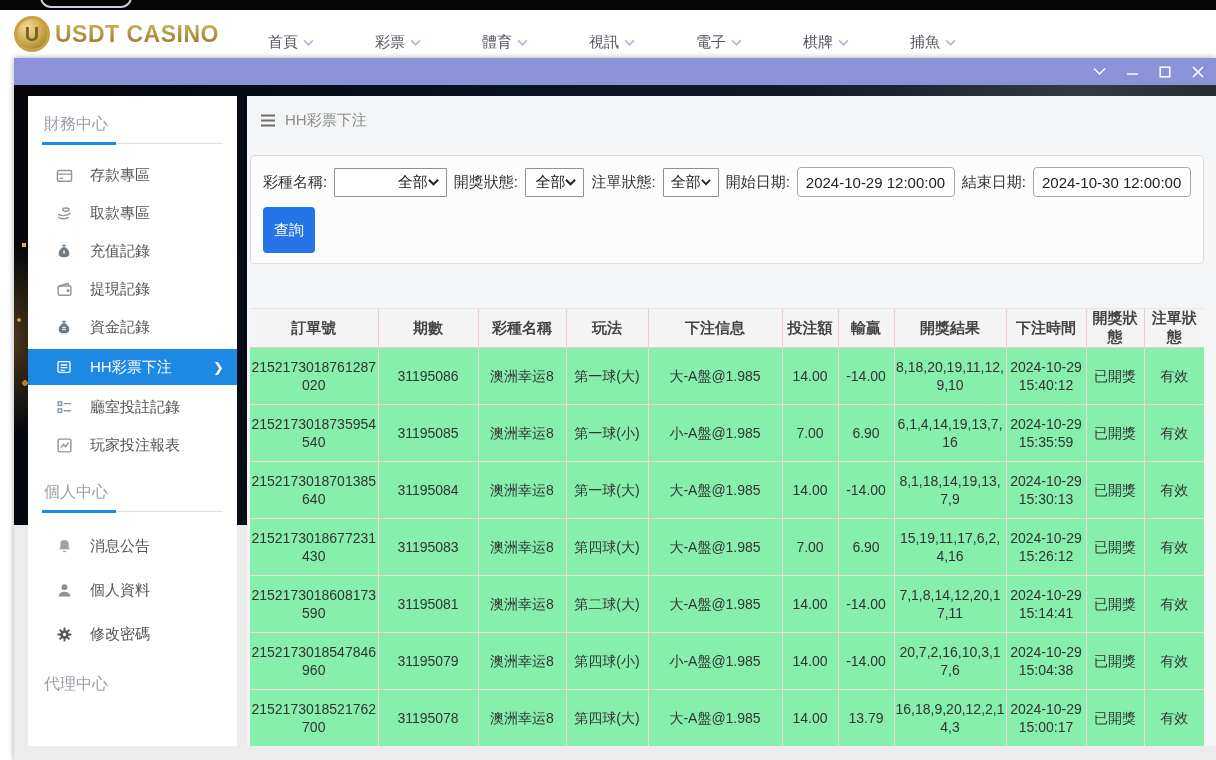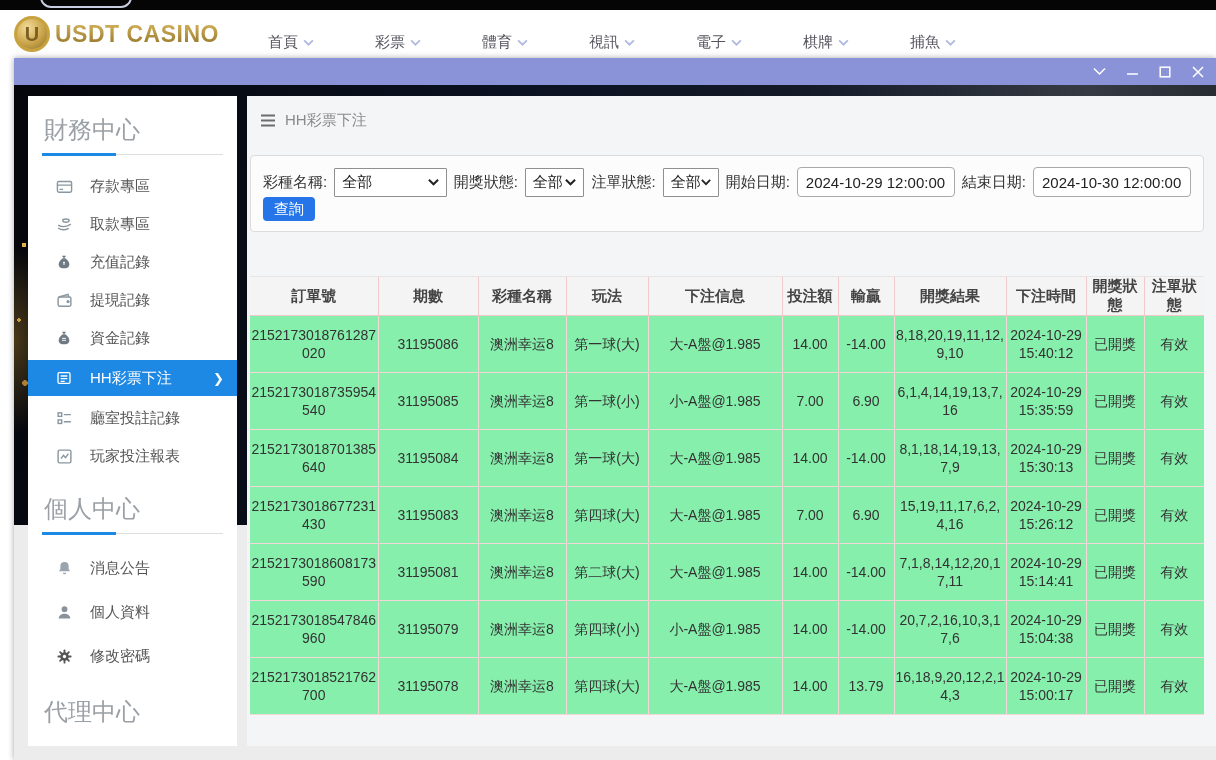--- a/index.html
+++ b/index.html
@@ -39,41 +39,41 @@
       linear-gradient(100deg,#04060b 0%,#0a1120 38%,#141a28 62%,#363b43 84%,#1f2329 100%);
     background-repeat:no-repeat; background-size:100% 440px; }
 
   
   .sidebar { position:absolute; left:14px; top:11px; width:209px; height:650px; background:#fff; overflow:hidden; }
   .side-header { position:relative; height:54px; padding:8px 0 0 14px; color:#fff; overflow:hidden;
     background:linear-gradient(115deg,#45b6f2 0%,#1f8ce4 55%,#0e6fce 100%); }
   .side-title { font-size:19px; letter-spacing:2px; }
   .side-subtitle { font-size:8.5px; letter-spacing:1.6px; opacity:.95; margin-top:2px; }
   .gamepad { position:absolute; right:10px; top:7px; opacity:.75; }
-  .side-section-title { font-size:24px; color:#9aa0a6; margin:18px 0 8px 16px;font-family:Liberation Serif, serif; }
+  .side-section-title { font-size:16px; color:#9aa0a6; margin:18px 0 8px 16px;font-family:Liberation Serif, serif; }
   .side-line { margin:0 14px 12px 14px; height:1px; background:#ddd; position:relative; }
   .side-line::after { content:""; position:absolute; left:0; top:-1px; width:74px; height:3px; background:#1e88e5; }
   .side-item { height:38px; display:flex; align-items:center; padding-left:27px; gap:17px;
     font-size:15px; color:#555; cursor:pointer; position:relative; }
   .side-item .ic { width:18px; display:flex; justify-content:center; }
   .side-item.active { background:#1e88e5; color:#fff; height:36px; margin:3px 0; }
   .side-item.active .chev-r { position:absolute; right:13px; color:#fff; font-size:13px; }
   .pc .side-item { height:44px; }
 
   
   .content { position:absolute; left:233px; top:11px; width:969px; height:650px; background:#f3f5f6; overflow:hidden; }
   .breadcrumb { height:48px; display:flex; align-items:center; gap:9px; padding-left:13px; color:#8a8a8a; font-size:15px; }
   .filter-panel { margin:11px 12px 0 3px; background:#fcfcfc; border:1px solid #dcdcdc; border-radius:4px; padding:11px 12px 10px; }
   .filter-row { display:flex; align-items:center; gap:7px; font-size:15px; color:#333; white-space:nowrap; }
   .sel { height:29px; background:#fff; border:1px solid #8f8f8f; border-radius:1px; display:flex;
-    align-items:center; justify-content:space-between; padding:8px 7px; font-size:15px; color:#222; cursor:pointer; }
+    align-items:center; justify-content:flex-end; padding:8px 7px; font-size:15px; color:#222; cursor:pointer; }
   .sel-lottery { width:122px; } .sel-draw { width:64px; } .sel-order { width:56px; }
   .date-input { height:29px; width:158px; border:1px solid #a9a9a9; border-radius:4px; padding:14px 8px;
     font-size:15px; color:#222; font-family:"Liberation Sans","DejaVu Sans",sans-serif; }
-  .search-btn { width:52px; height:24px; background:#2575e8; border:none; border-radius:4px;
+  .search-btn { margin-top:10px; width:52px; height:46px; background:#2575e8; border:none; border-radius:4px;
     color:#fff; font-size:15px; cursor:pointer; font-family:"Liberation Sans","DejaVu Sans",sans-serif; }
 
   
   .table-wrap { margin:13px 0 0 3px; }
   table { border-collapse:collapse; table-layout:fixed; background:#86efac; width:954px;margin-top:44px; }
   th { height:36px; background:#f4f4f4; font-size:15px; color:#444; font-weight:bold;
     border-left:1px solid #f0caca; border-bottom:1px solid #f0caca; border-top:1px solid #e6e6e6; padding:0; overflow:hidden; }
   td { height:57px; text-align:center; font-size:14px; color:#333;
     border-left:1px solid #f6d7d7; border-bottom:1px solid #f6d7d7;
     word-break:break-all; padding:2px 1px; line-height:1.3; }

